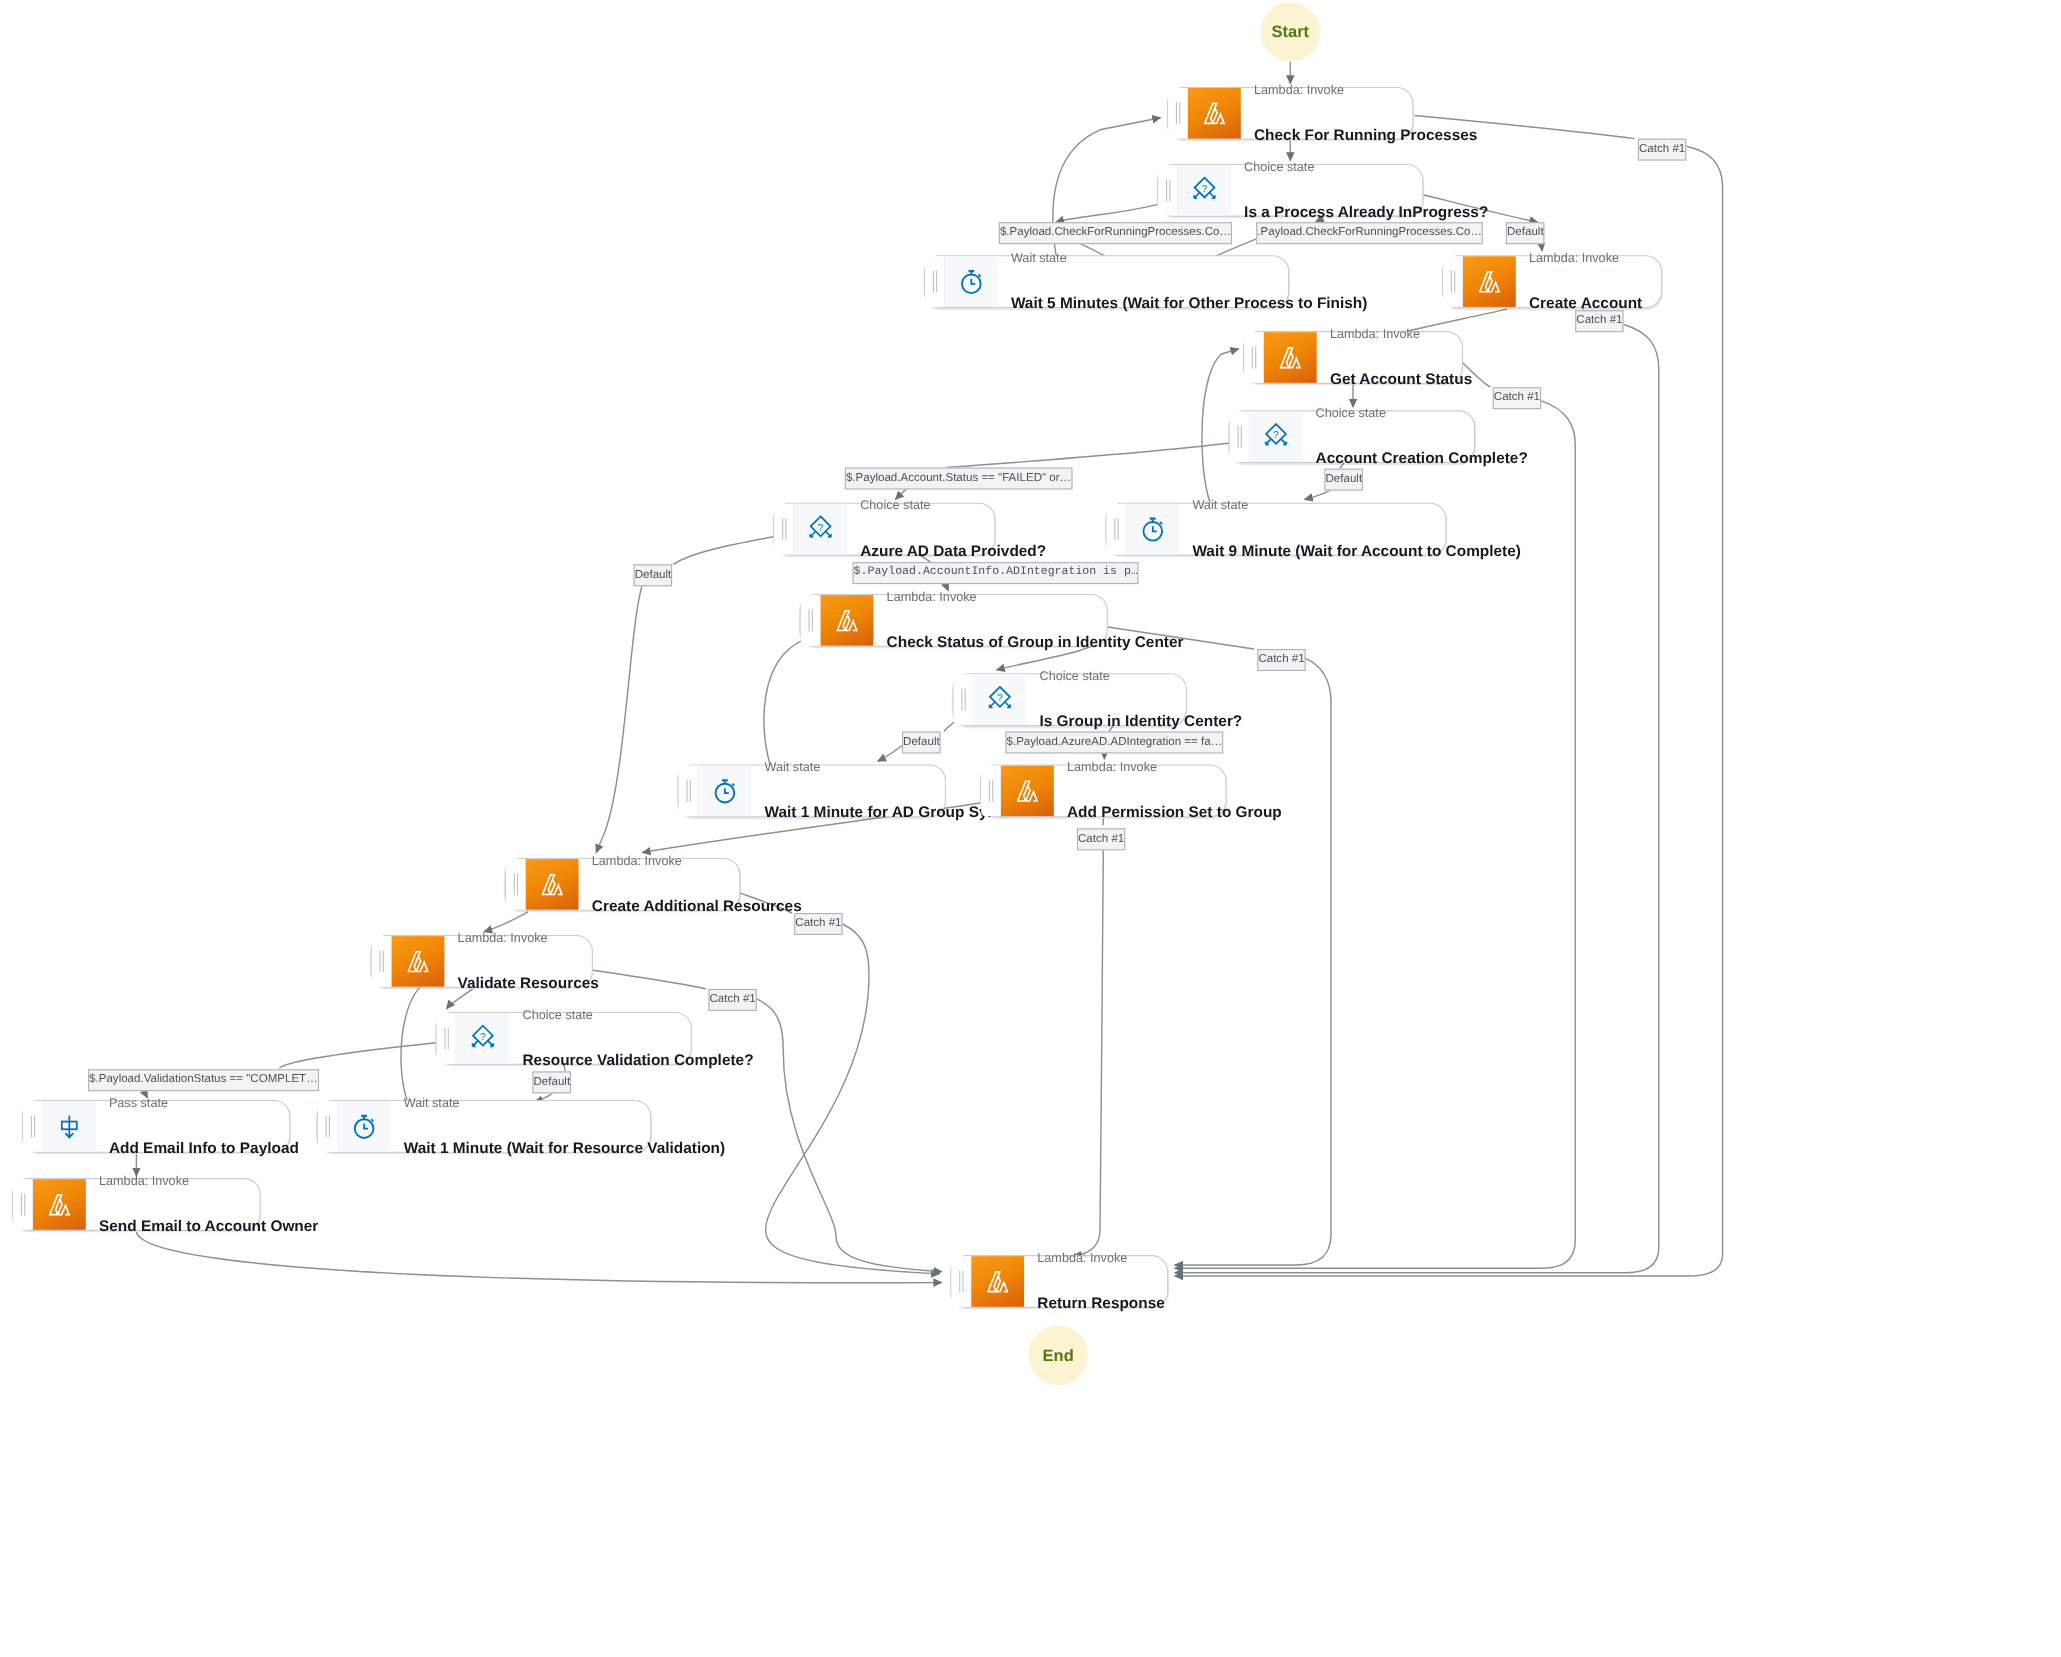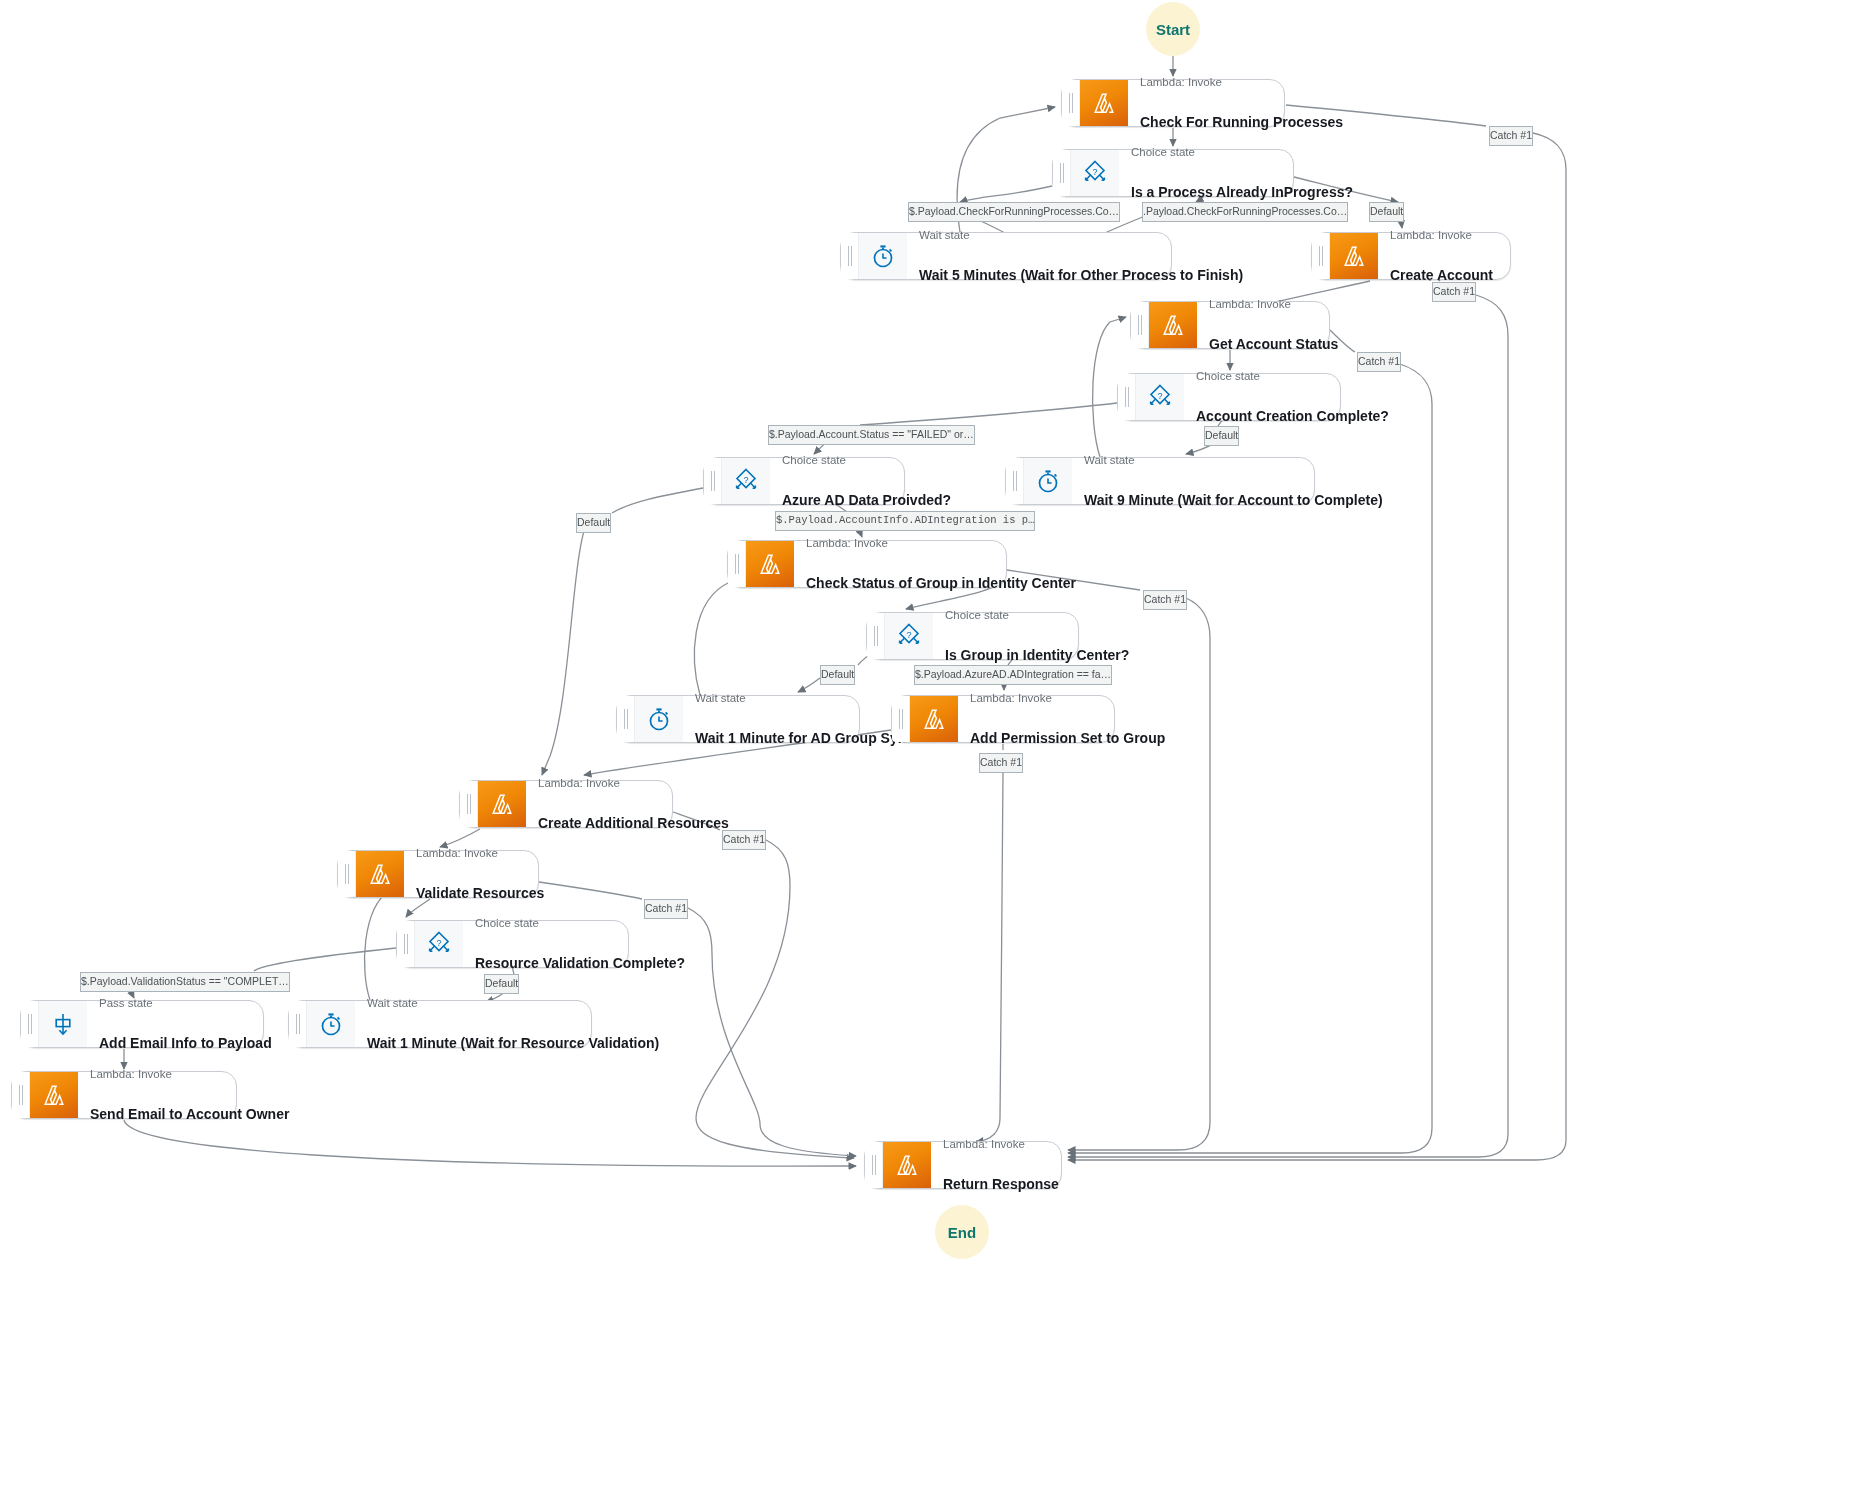--- a/index.html
+++ b/index.html
@@ -26,21 +26,21 @@
   .terminal {
     position: absolute;
     width: 54px; height: 54px;
     border-radius: 50%;
     background: #fbf3d2;
     display: flex;
     align-items: center;
     justify-content: center;
     font-size: 15px;
     font-weight: bold;
-    color: #0f766e;
+    color: #4d7c0f;
     z-index: 5;
   }
   
   .state {
     position: absolute;
     display: flex;
     align-items: stretch;
     background: #ffffff;
     border: 1px solid #c9cdd3;
     border-radius: 15px;

